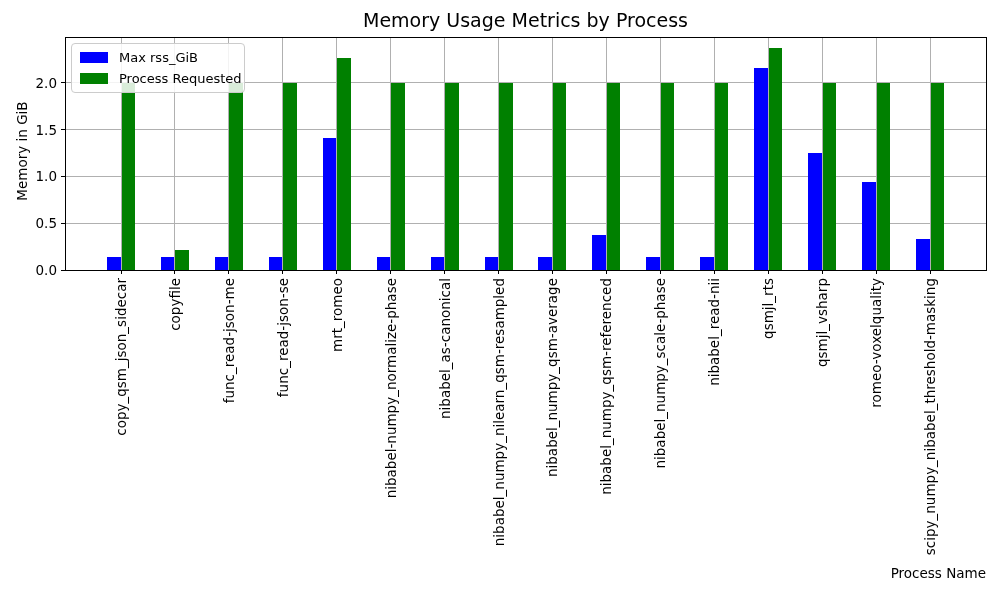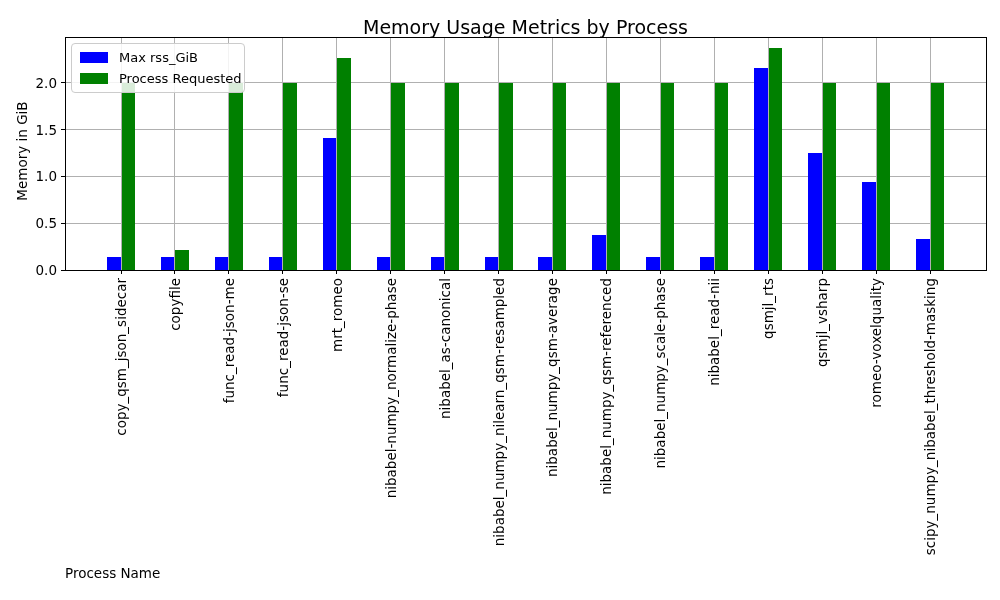--- a/index.html
+++ b/index.html
@@ -8,40 +8,40 @@
     width: 1000px;
     height: 600px;
     background: #ffffff;
     font-family: "DejaVu Sans", "Liberation Sans", sans-serif;
     color: #000000;
     overflow: hidden;
   }
   .chart-title {
     position: absolute;
     left: 65px;
-    top: 16px;
+    top: 9px;
     width: 921px;
     text-align: center;
     font-size: 19px;
     color: #000000;
   }
   .y-axis-label {
     position: absolute;
     left: 22px;
     top: 151px;
     transform: translate(-50%, -50%) rotate(-90deg);
     font-size: 13.5px;
     white-space: nowrap;
   }
   .x-axis-label {
     position: absolute;
     left: 65px;
     top: 565px;
     width: 921px;
-    text-align: left;
+    text-align: right;
     font-size: 13.5px;
   }
   svg { position: absolute; left: 0; top: 0; }
   .legend {
     position: absolute;
     left: 71px;
     top: 43px;
     background: rgba(255, 255, 255, 0.85);
     border: 1px solid #cccccc;
     border-radius: 4px;

